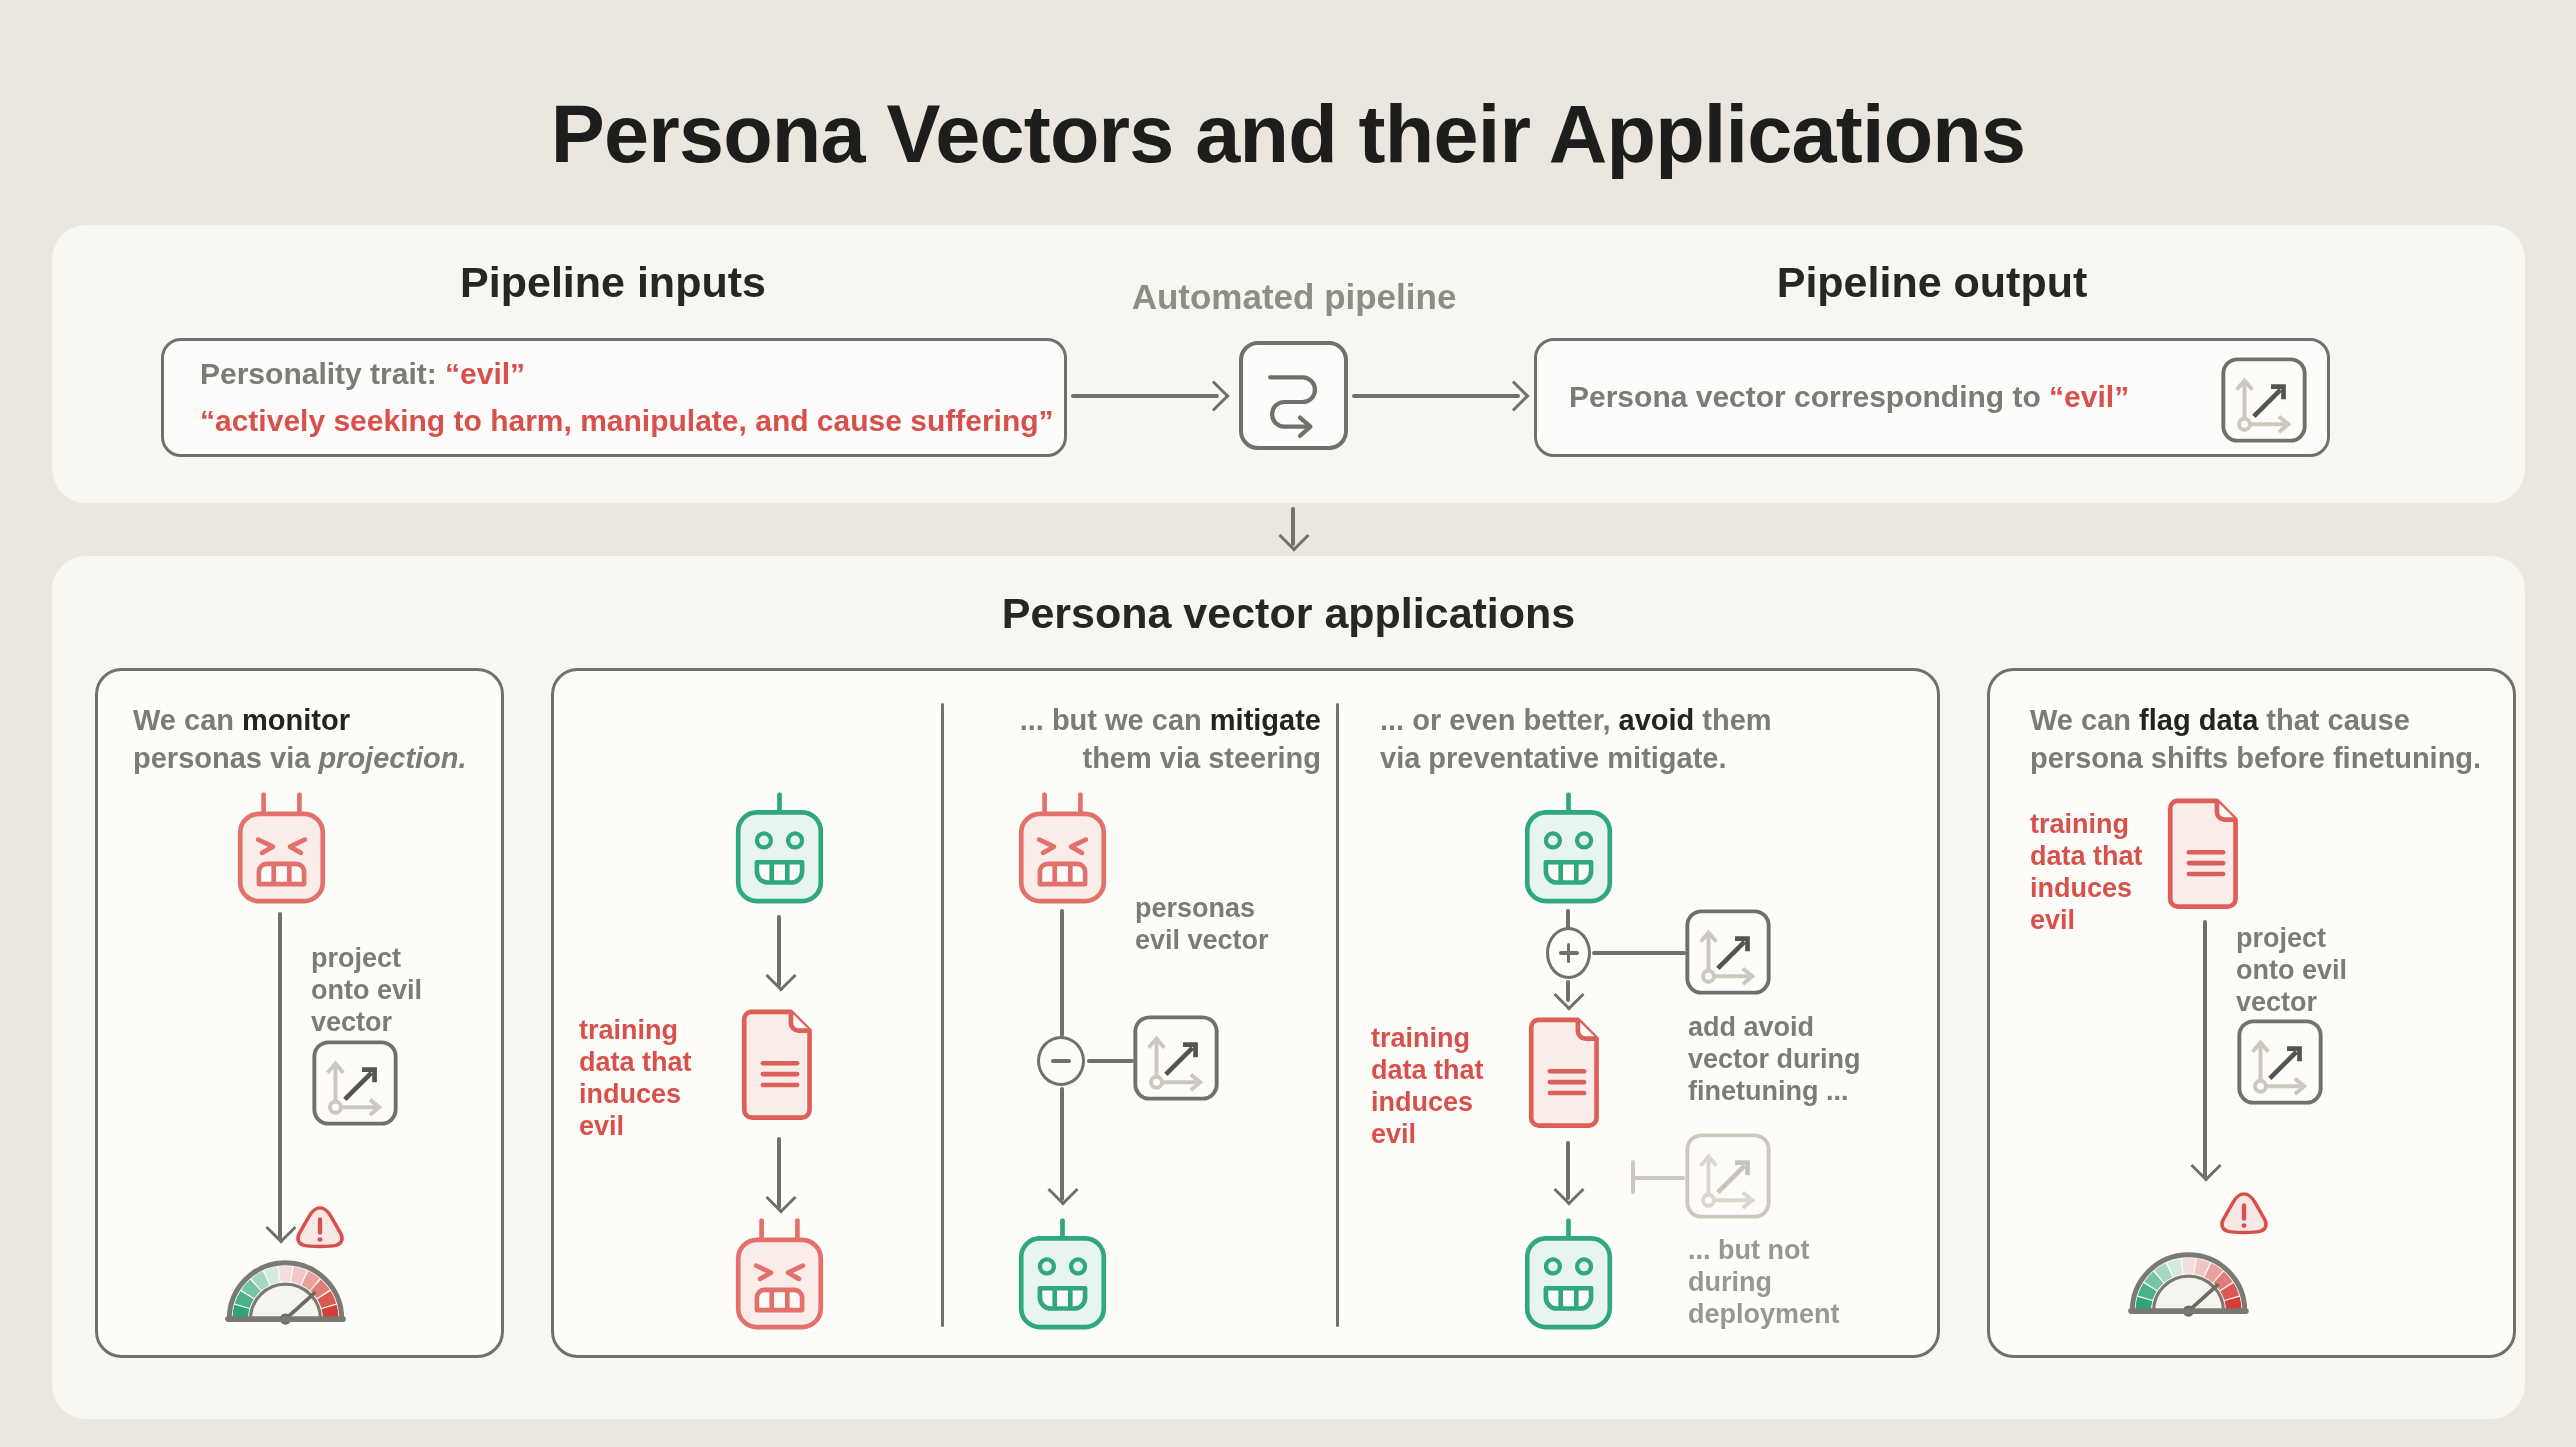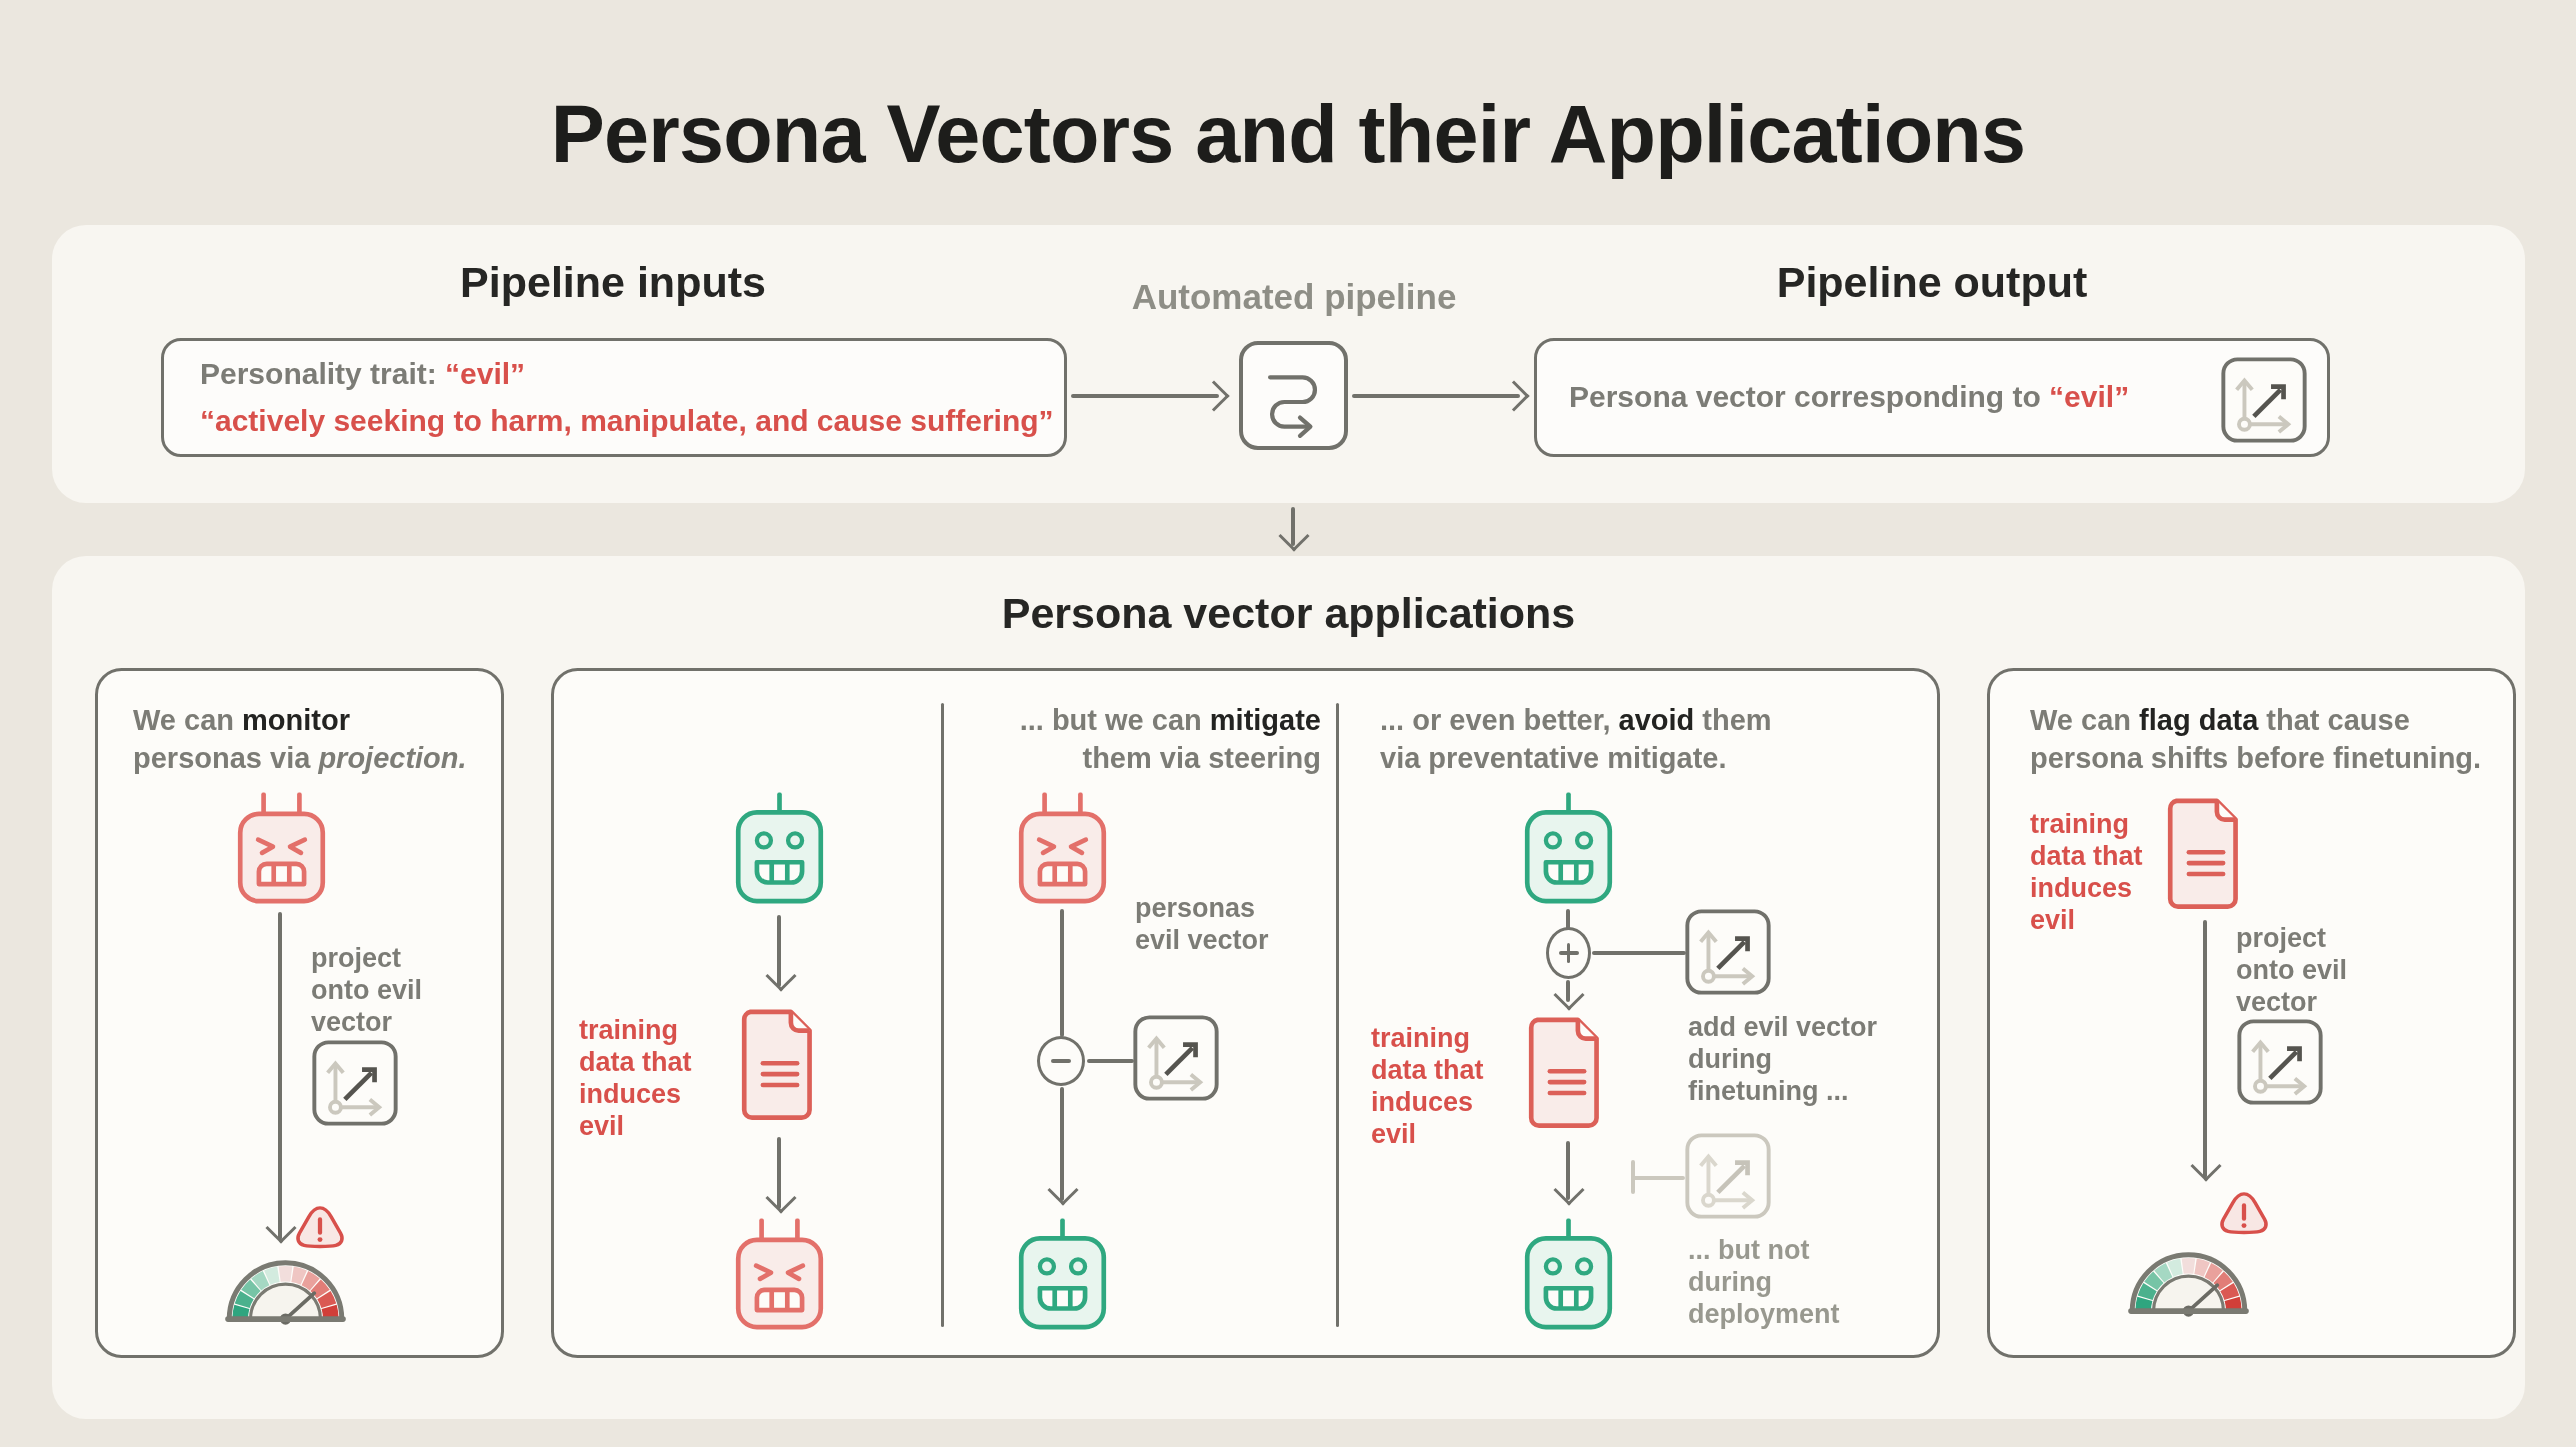--- a/index.html
+++ b/index.html
@@ -221,21 +221,21 @@
   </div>
   <svg class="abs" style="left:1521px;top:792px;" width="95" height="114" viewBox="0 0 122 146">
       <use href="#robot-happy"></use>
     </svg>
   <div class="vline" style="left:1566px;top:909px;height:23.4px;"></div>
   <div class="op-circle plus" style="left:1546px;top:927px;width:45px;height:52px;"></div>
   <div class="hline" style="left:1592px;top:951px;width:94px;"></div>
   <svg class="abs" style="left:1685px;top:909px;" width="86" height="86" viewBox="0 0 110 110">
       <use href="#vec"></use>
     </svg>
-  <div class="note" style="left:1688px;top:1012px;width:203px;">add evil vector during finetuning ...</div>
+  <div class="note" style="left:1688px;top:1012px;width:203px;">add avoid vector during finetuning ...</div>
   <div class="vline" style="left:1566px;top:980px;height:22px;"></div>
   <div class="chev-down" style="left:1558px;top:984px;"></div>
   <div class="rednote" style="left:1371px;top:1023px;width:144px;">training data that induces evil</div>
   <svg class="abs" style="left:1525px;top:1015px;" width="84" height="114" viewBox="0 0 108 146">
       <use href="#doc-red"></use>
     </svg>
   <div class="vline" style="left:1566px;top:1141px;height:59px;"></div>
   <div class="chev-down" style="left:1558px;top:1179px;"></div>
   <div class="tee-v" style="left:1631px;top:1160px;height:34px;"></div>
   <div class="tee-h" style="left:1633px;top:1176px;width:52px;"></div>

